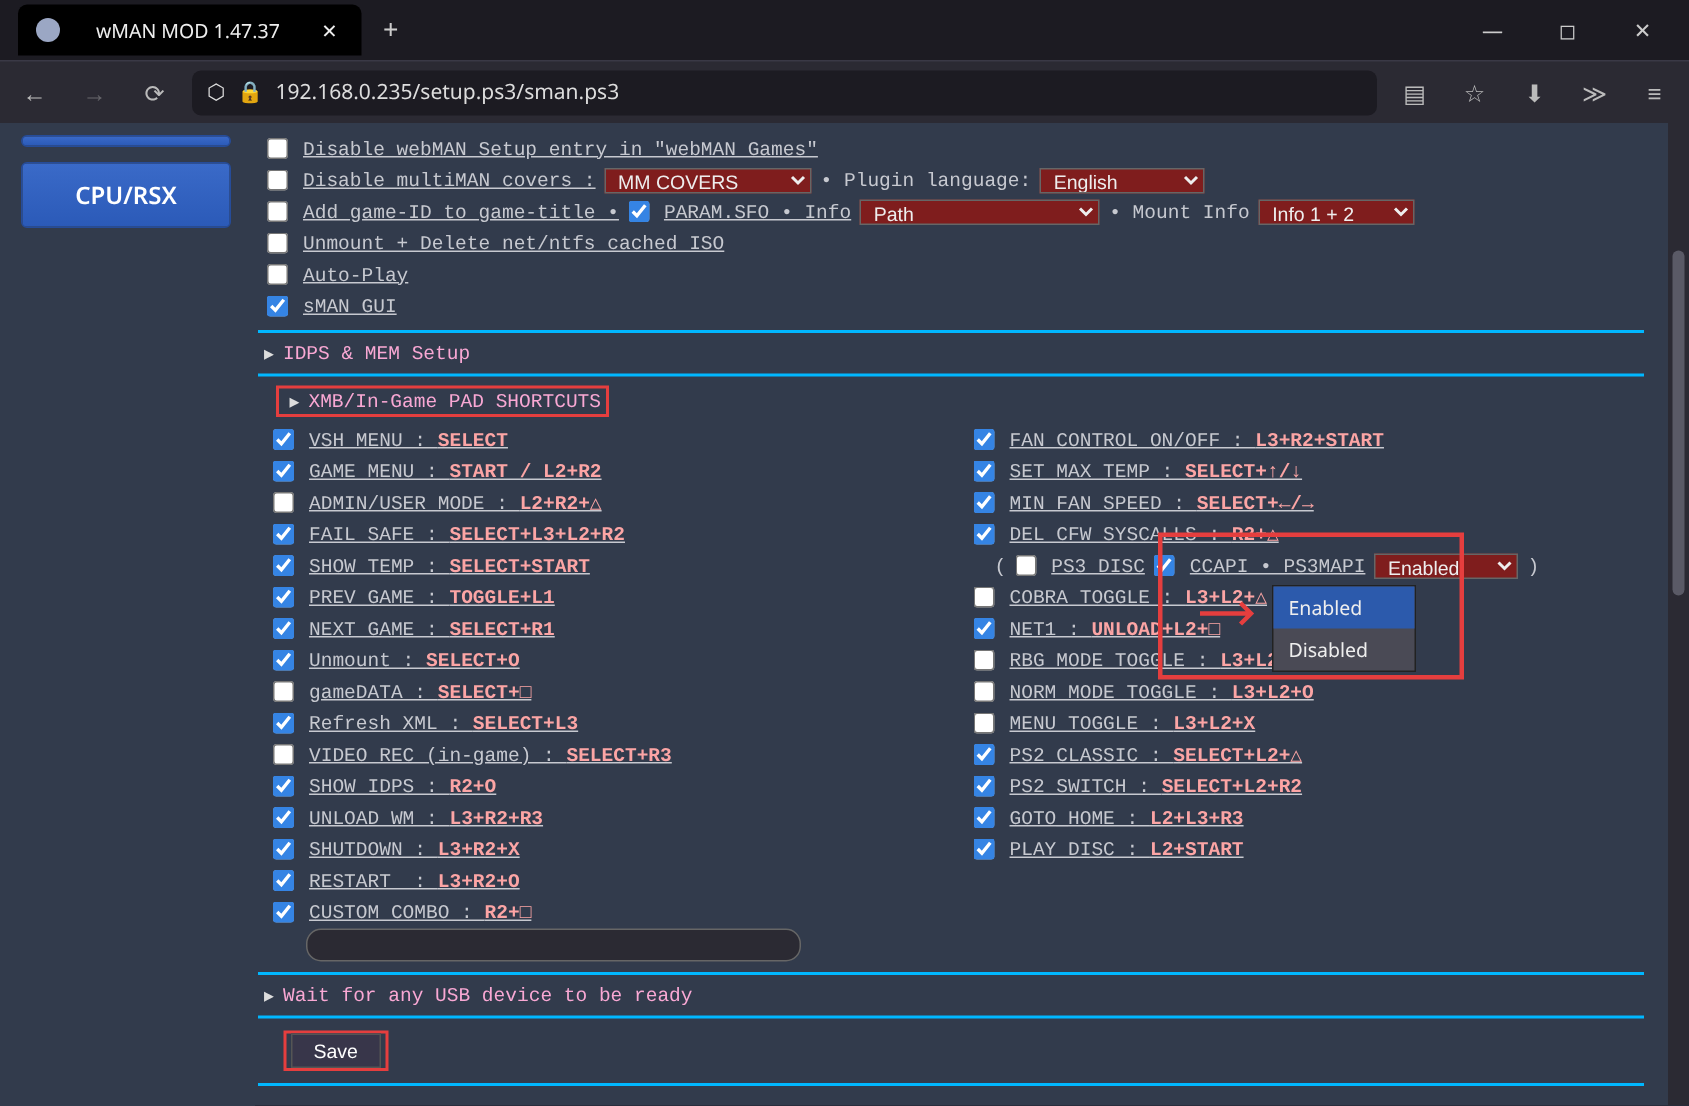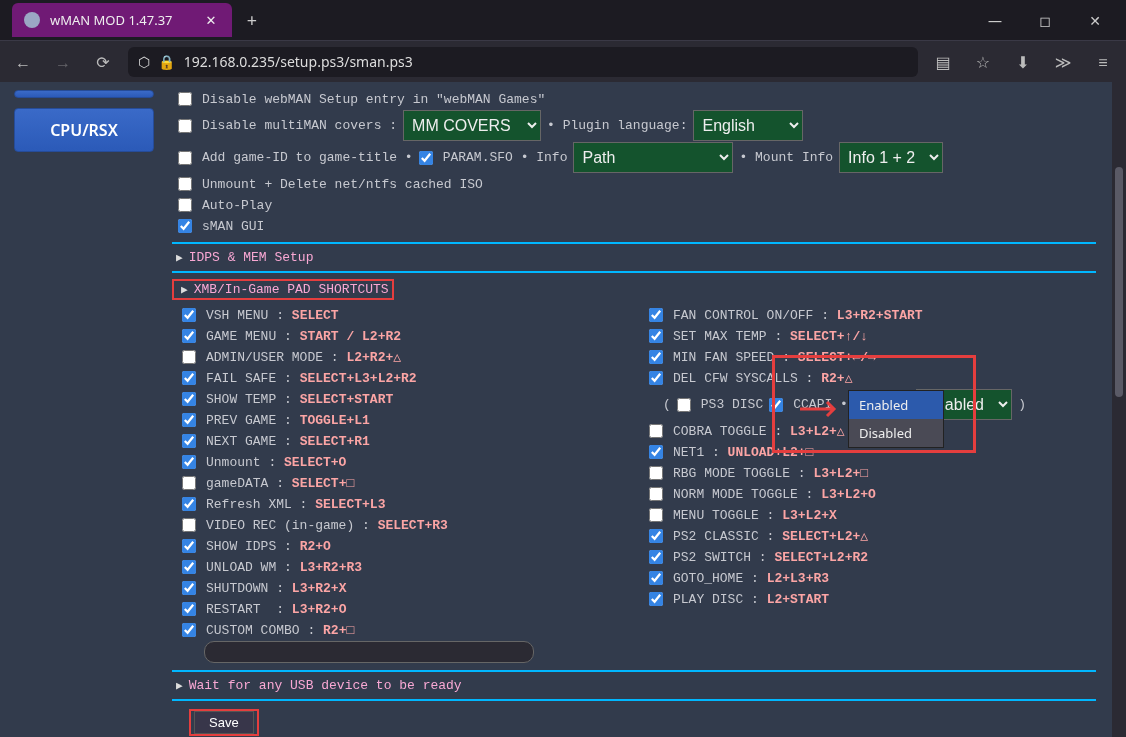--- a/index.html
+++ b/index.html
@@ -1,37 +1,37 @@
 <!DOCTYPE html>
 <html><head>
 <meta charset="utf-8">
 <style>
 * { margin:0; padding:0; box-sizing:border-box; }
 body { background:#1c1b22; color:#c7c9d0; font-family:system-ui,sans-serif; font-size:13px; width:1126px; height:737px; overflow:hidden; position:relative; }
 .titlebar { height:40px; background:#1c1b22; display:flex; align-items:center; padding:0 8px; }
-.tab { background:#701a75; height:34px; min-width:220px; display:flex; align-items:center; padding:0 12px; border-radius:6px 6px 0 0; margin-left:4px; gap:10px; color:#eee; }
+.tab { background:#000000; height:34px; min-width:220px; display:flex; align-items:center; padding:0 12px; border-radius:6px 6px 0 0; margin-left:4px; gap:24px; color:#eee; }
 .tab-close { margin-left:auto; width:18px; height:18px; display:flex; align-items:center; justify-content:center; cursor:pointer; }
 .favicon { width:16px; height:16px; background:#9ba7c4; border-radius:50%; }
 .newtab { width:28px; height:28px; display:flex; align-items:center; justify-content:center; font-size:18px; color:#ccc; margin-left:6px; cursor:pointer; }
 .win-controls { margin-left:auto; display:flex; gap:4px; }
 .win-btn { width:46px; height:32px; display:flex; align-items:center; justify-content:center; color:#ccc; cursor:pointer; font-size:14px; }
 .toolbar { height:42px; background:#2b2a33; display:flex; align-items:center; padding:0 8px; gap:10px; border-top:1px solid #3a3946; }
 .icon-btn { width:30px; height:30px; display:flex; align-items:center; justify-content:center; color:#bbb; cursor:pointer; border-radius:4px; font-size:16px; }
 .urlbar { flex:1; height:30px; background:#1c1b22; border-radius:6px; display:flex; align-items:center; padding:0 10px; gap:8px; color:#ddd; font-size:14px; }
 .content-wrap { height:655px; background:#323b4c; overflow:hidden; position:relative; display:flex; }
 .scrollbar-v { position:absolute; right:0; top:0; width:14px; height:100%; background:#2b2a33; }
 .scrollbar-v::after { content:""; position:absolute; top:85px; left:3px; width:8px; height:230px; background:#5a5a66; border-radius:4px; }
 .sidebar { width:168px; padding:28px 14px; }
 .side-btn { display:flex; align-items:center; justify-content:center; height:44px; background:linear-gradient(#3a6ac8,#2b5ab8); color:#fff; font-size:16px; font-weight:600; border-radius:4px; margin-bottom:10px; border:1px solid #264c99; cursor:pointer; }
 .main { flex:1; padding:6px 30px 10px 4px; font-family:"Courier New",monospace; color:#c7c9d0; }
 .row { display:flex; align-items:center; min-height:20px; margin:1px 0; gap:6px; padding-left:6px; }
 .row input[type=checkbox]{ width:14px; height:14px; margin-right:4px; accent-color:#3584e4; cursor:pointer; }
-.row label { white-space:pre; }
+.row label { white-space:pre;text-decoration:underline; }
 .row b { color:#fca5a5; font-weight:bold; }
-select { background:#14532d; color:#eee; border:1px solid #666; font-size:16px; height:31px; padding:0 4px; cursor:pointer; }
+select { background:#7f1d1d; color:#eee; border:1px solid #666; font-size:13px; height:17px; padding:0 4px; cursor:pointer; }
 .sel-mm{width:138px;} .sel-lang{width:110px;} .sel-info{width:160px;} .sel-mount{width:104px;} .sel-ps3mapi{width:96px;}
 hr { border:0; border-top:2px solid #00b7ff; margin:6px 0; }
 .section-head { display:flex; align-items:center; gap:6px; color:#f9a8d4; font-weight:normal; margin:4px 0; padding-left:4px; cursor:pointer; }
 .section-head::before { content:"▶"; font-size:11px; color:#ddd; }
 .two-col { display:flex; gap:10px; }
 .col { flex:1; padding-top:2px; padding-left:4px; }
 .red-box { border:2px solid #e53e3e; padding:0 3px; display:inline-flex; align-items:center; }
 .save-btn { background:#38364a; color:#fff; border:1px solid #555; padding:3px 14px; cursor:pointer; font-size:13px; }
 .txt { background:#2b2a33; border:1px solid #666; height:22px; width:330px; border-radius:10px; }
 .dropdown-open { position:absolute; background:#4a4a55; border:1px solid #222; width:96px; z-index:10; }
@@ -110,21 +110,21 @@
     <div class="row">
         <input type="checkbox" checked="" style="">
         <label>sMAN GUI</label>
       </div>
     <hr>
     <div class="section-head">
         <span>IDPS &amp; MEM Setup</span>
       </div>
     <hr>
 
-    <div style="display:flex; align-items:center; gap:6px; margin:2px 0;">
+    <div style="display:flex; align-items:center; gap:6px; margin:2px 12px;">
       <span class="red-box">
         <span class="section-head" style="margin:1px 0;">
             <span>XMB/In-Game PAD SHORTCUTS</span>
           </span>
       </span>
       <span><svg viewBox="0 0 40 20">
             <path d="M38 10 L6 10 M13 3 L6 10 L13 17" stroke="#e53e3e" stroke-width="3" fill="none"></path>
           </svg></span>
     </div>
 

